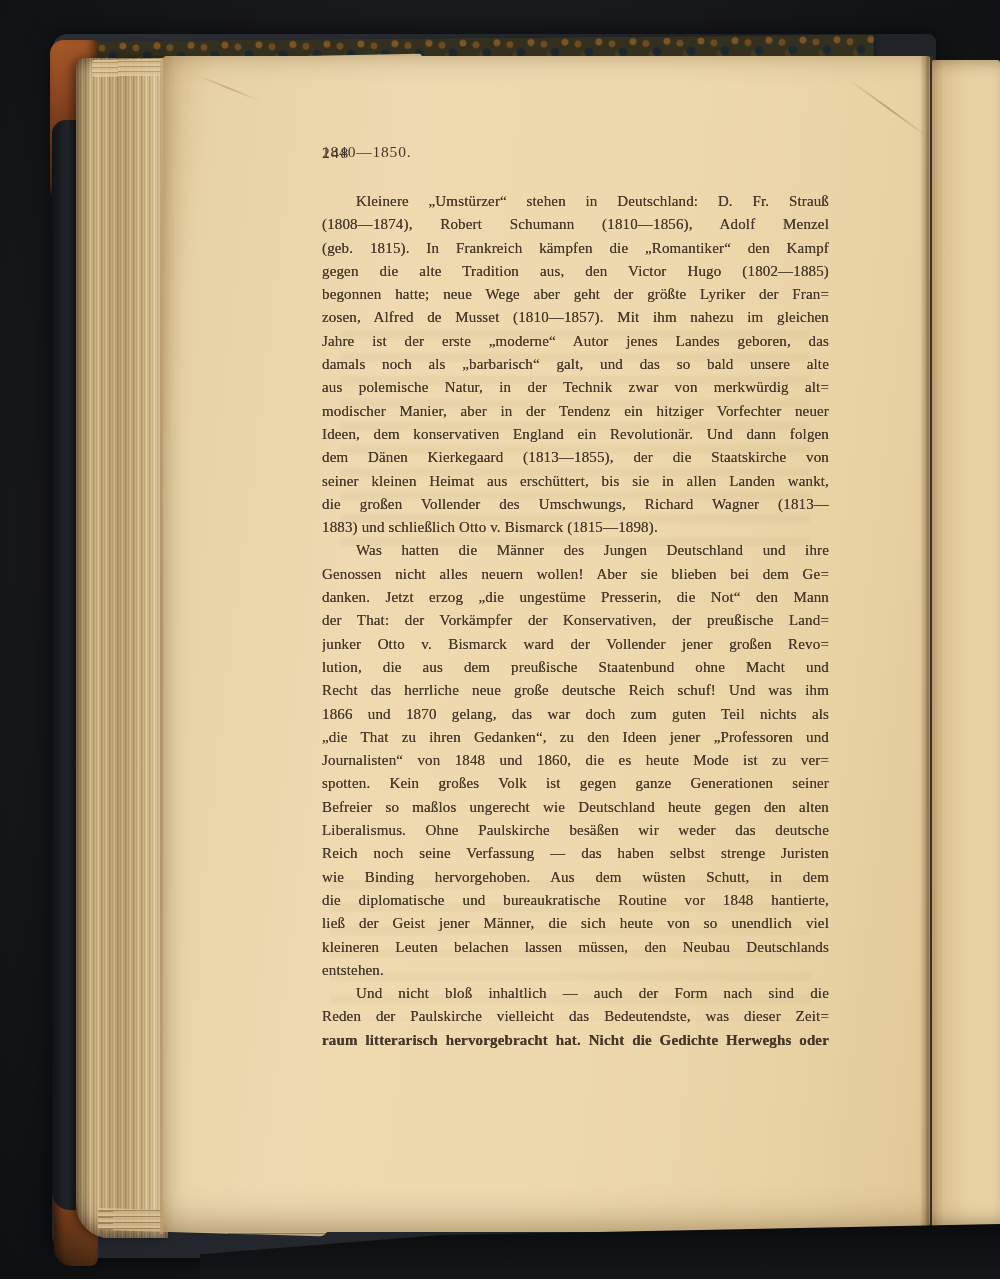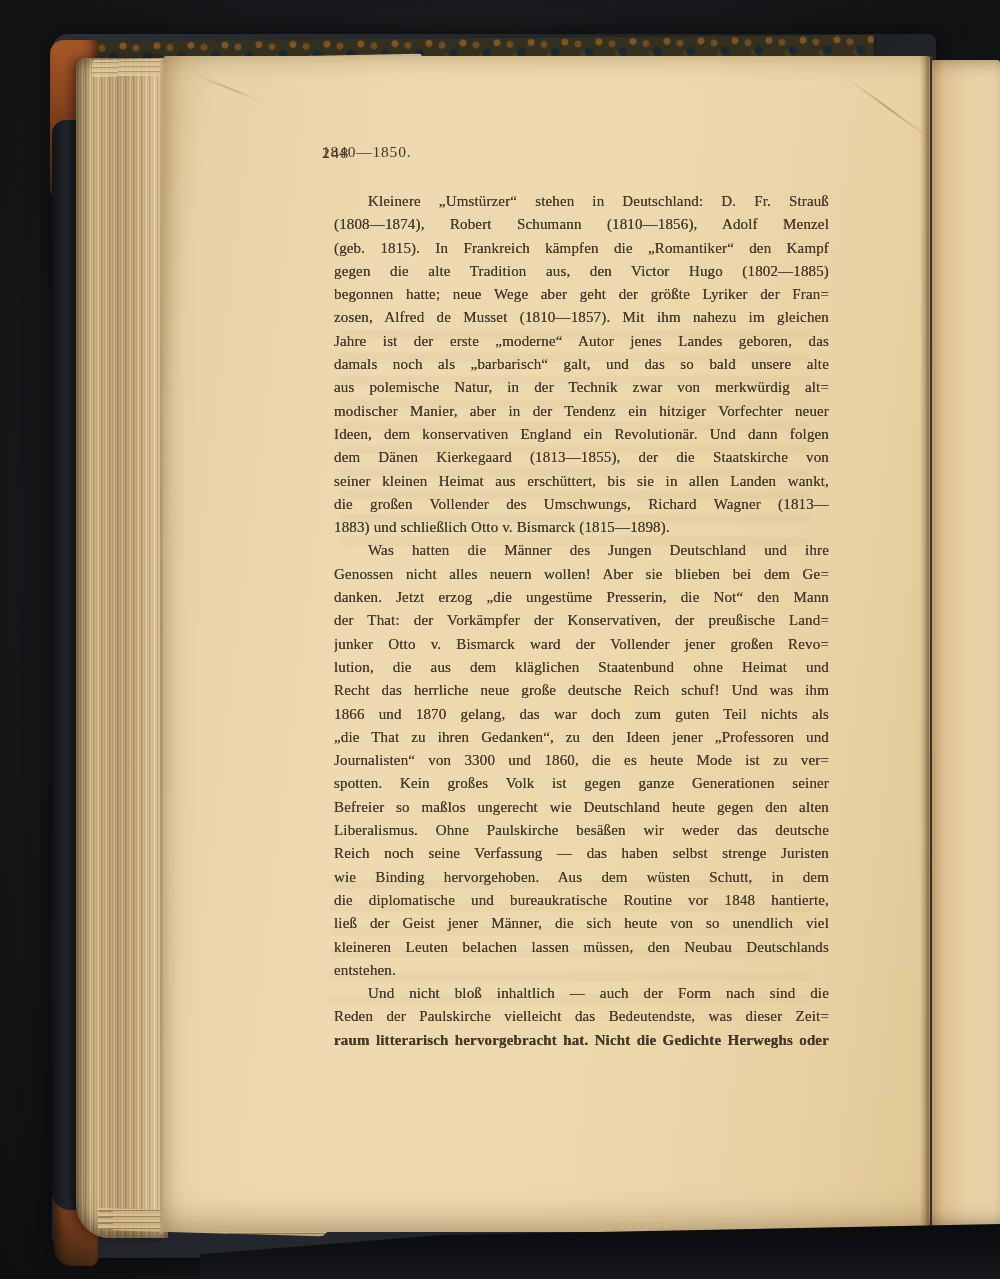--- a/index.html
+++ b/index.html
@@ -123,21 +123,21 @@
     background:repeating-linear-gradient(180deg, rgba(125,95,58,.09) 0 9px, rgba(0,0,0,0) 9px 23px);
   }
   
   .text-layer{
     position:absolute; left:322px; top:143px; width:507px;
     color:#45372a; letter-spacing:.15px;
   }
   .head{position:relative; height:24px; font-size:15.5px;}
   .pagenum{position:absolute; left:0; top:1px; letter-spacing:1.5px;}
   .date{letter-spacing:.8px;}
-  .page-body{position:absolute; top:47px; left:12px; right:0; font-size:15px;}
+  .page-body{position:absolute; top:47px; left:0; right:0; font-size:15px;}
   .line{
     text-align:justify; text-align-last:justify;
     line-height:23.3px; height:23.3px; overflow:hidden;
     text-shadow:0 0 .35px rgba(69,55,42,.85);
   }
   .line.first{text-indent:34px;}
   .line.last{text-align-last:left;}
   .para.continues .line.last{text-align-last:justify;font-weight:bold;}
 </style>
 </head>
@@ -188,25 +188,25 @@
           <div class="line">seiner kleinen Heimat aus erschüttert, bis sie in allen Landen wankt,</div>
           <div class="line">die großen Vollender des Umschwungs, Richard Wagner (1813—</div>
           <div class="line last">1883) und schließlich Otto v. Bismarck (1815—1898).</div>
         </div>
         <div class="para">
           <div class="line first">Was hatten die Männer des Jungen Deutschland und ihre</div>
           <div class="line">Genossen nicht alles neuern wollen! Aber sie blieben bei dem Ge=</div>
           <div class="line">danken. Jetzt erzog „die ungestüme Presserin, die Not“ den Mann</div>
           <div class="line">der That: der Vorkämpfer der Konservativen, der preußische Land=</div>
           <div class="line">junker Otto v. Bismarck ward der Vollender jener großen Revo=</div>
-          <div class="line">lution, die aus dem kläglichen Staatenbund ohne Heimat und</div>
+          <div class="line">lution, die aus dem preußische Staatenbund ohne Macht und</div>
           <div class="line">Recht das herrliche neue große deutsche Reich schuf! Und was ihm</div>
           <div class="line">1866 und 1870 gelang, das war doch zum guten Teil nichts als</div>
           <div class="line">„die That zu ihren Gedanken“, zu den Ideen jener „Professoren und</div>
-          <div class="line">Journalisten“ von 3300 und 1860, die es heute Mode ist zu ver=</div>
+          <div class="line">Journalisten“ von 1848 und 1860, die es heute Mode ist zu ver=</div>
           <div class="line">spotten. Kein großes Volk ist gegen ganze Generationen seiner</div>
           <div class="line">Befreier so maßlos ungerecht wie Deutschland heute gegen den alten</div>
           <div class="line">Liberalismus. Ohne Paulskirche besäßen wir weder das deutsche</div>
           <div class="line">Reich noch seine Verfassung — das haben selbst strenge Juristen</div>
           <div class="line">wie Binding hervorgehoben. Aus dem wüsten Schutt, in dem</div>
           <div class="line">die diplomatische und bureaukratische Routine vor 1848 hantierte,</div>
           <div class="line">ließ der Geist jener Männer, die sich heute von so unendlich viel</div>
           <div class="line">kleineren Leuten belachen lassen müssen, den Neubau Deutschlands</div>
           <div class="line last">entstehen.</div>
         </div>

